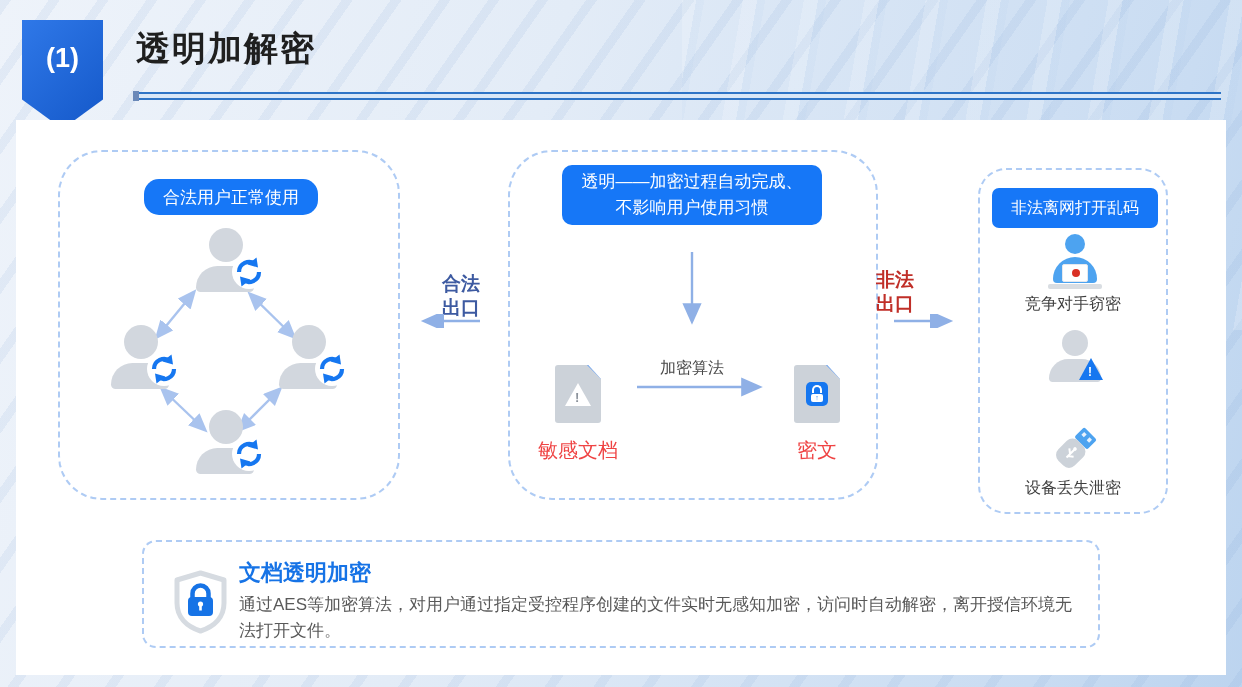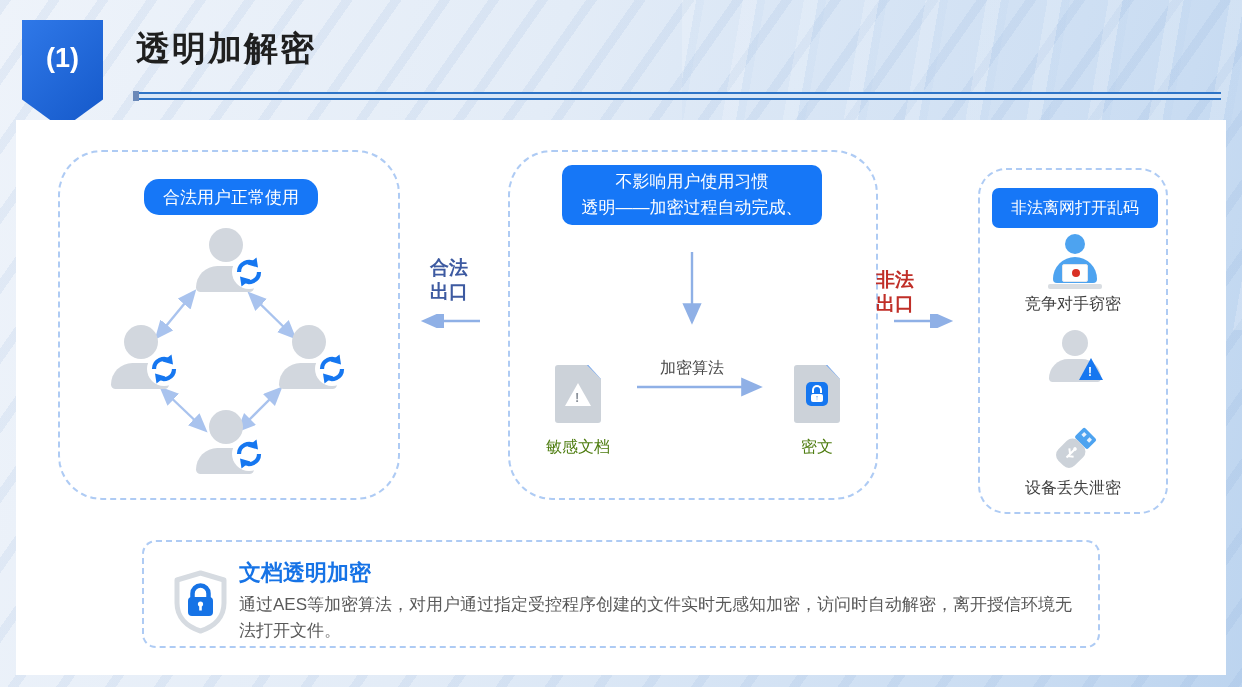--- a/index.html
+++ b/index.html
@@ -42,41 +42,41 @@
 
   
   .person { position:absolute; width:64px; height:64px; }
   .person .head { position:absolute; left:13px; top:0; width:34px; height:34px; border-radius:50%; background:#d2d7de; }
   .person .torso { position:absolute; left:0; top:38px; width:58px; height:26px; border-radius:28px 28px 6px 6px; background:#d2d7de; }
   .person .sync { position:absolute; right:-6px; top:27px; }
 
   .arrows-svg { position:absolute; left:0; top:0; pointer-events:none; }
 
   .flow-label { position:absolute; width:62px; text-align:center; font-size:19px; font-weight:bold; line-height:24px; }
-  .flow-legal-text   { left:418px; top:256px; color:#3d5aa1; }
+  .flow-legal-text   { left:418px; top:272px; color:#3d5aa1;text-align:right; }
   .flow-illegal-text { left:864px; top:268px; color:#c02f28; }
   .flow-arrow { position:absolute; }
   .flow-legal-arrow   { left:418px; top:314px; }
   .flow-illegal-arrow { left:892px; top:314px; }
 
   
   .doc { position:absolute; width:46px; height:58px; background:#ccd2d9; border-radius:3px;
     clip-path:polygon(0 0,72% 0,100% 24%,100% 100%,0 100%); }
   .doc .fold { position:absolute; right:0; top:0; width:0; height:0;
     border-left:14px solid transparent; border-top:14px solid #5b9bf8; transform:translateY(0); }
   .doc .warn-tri { position:absolute; left:10px; top:18px; width:0; height:0;
     border-left:13px solid transparent; border-right:13px solid transparent; border-bottom:23px solid #ffffff; }
   .doc .warn-tri span { position:absolute; left:-3px; top:7px; font-size:13px; font-weight:bold; color:#8b929b; }
   .mini-lock { position:absolute; left:12px; top:17px; width:22px; height:24px; background:#1677f0; border-radius:5px; }
   .mini-lock .shackle { width:10px; height:8px; border:2.5px solid #fff; border-bottom:none;
     border-radius:6px 6px 0 0; margin:3px auto 0; }
   .mini-lock .lockbody { width:12px; height:8px; background:#fff; border-radius:2px; margin:1px auto 0; text-align:center; }
   .mini-lock .lockbody span { font-size:7px; color:#1677f0; font-weight:bold; line-height:8px; display:block; }
 
-  .caption { position:absolute; text-align:center; color:#4d7c0f; font-size:16px; }
+  .caption { position:absolute; text-align:center; color:#ef4444; font-size:20px; }
 
   
   .illegal-item-label { position:absolute; width:100%; text-align:center; font-size:16px; color:#3f3f3f; }
 
   .spy-icon { position:absolute; left:67px; top:64px; width:56px; height:56px; }
   .spy-icon .head { position:absolute; left:18px; top:0; width:20px; height:20px; border-radius:50%; background:#4da3f0; }
   .spy-icon .torso { position:absolute; left:6px; top:23px; width:44px; height:26px; border-radius:22px 22px 4px 4px; background:#4da3f0; }
   .spy-icon .laptop { position:absolute; left:15px; top:30px; width:26px; height:18px; background:#fff;
     border-radius:2px; border:1px solid #e4e8ee; }
   .spy-icon .skull { position:absolute; left:9px; top:4px; width:8px; height:8px; border-radius:50%; background:#d93025; }
@@ -185,22 +185,22 @@
     <defs>
       <marker id="fal" markerWidth="10" markerHeight="9" refX="7" refY="4" orient="auto">
         <path d="M0 0 L9 4 L0 8 Z" fill="#8fb0e6"></path>
       </marker>
     </defs>
     <line x1="62" y1="7" x2="8" y2="7" stroke="#8fb0e6" stroke-width="2.6" marker-end="url(#fal)"></line>
   </svg>
 
   <div class="dashed-box box-process">
     <div class="pill pill-process">
+      <span>透明——加密过程自动完成、</span>
       <span>不影响用户使用习惯</span>
-      <span>透明——加密过程自动完成、</span>
     </div>
 
     <svg class="arrows-svg" width="370" height="350">
       <defs>
         <marker id="pa" markerWidth="10" markerHeight="9" refX="7" refY="4" orient="auto">
           <path d="M0 0 L9 4 L0 8 Z" fill="#8fb0e6"></path>
         </marker>
       </defs>
       <line x1="182" y1="100" x2="182" y2="168" stroke="#8fb0e6" stroke-width="2.4" marker-end="url(#pa)"></line>
       <line x1="127" y1="235" x2="248" y2="235" stroke="#8fb0e6" stroke-width="2.4" marker-end="url(#pa)"></line>

